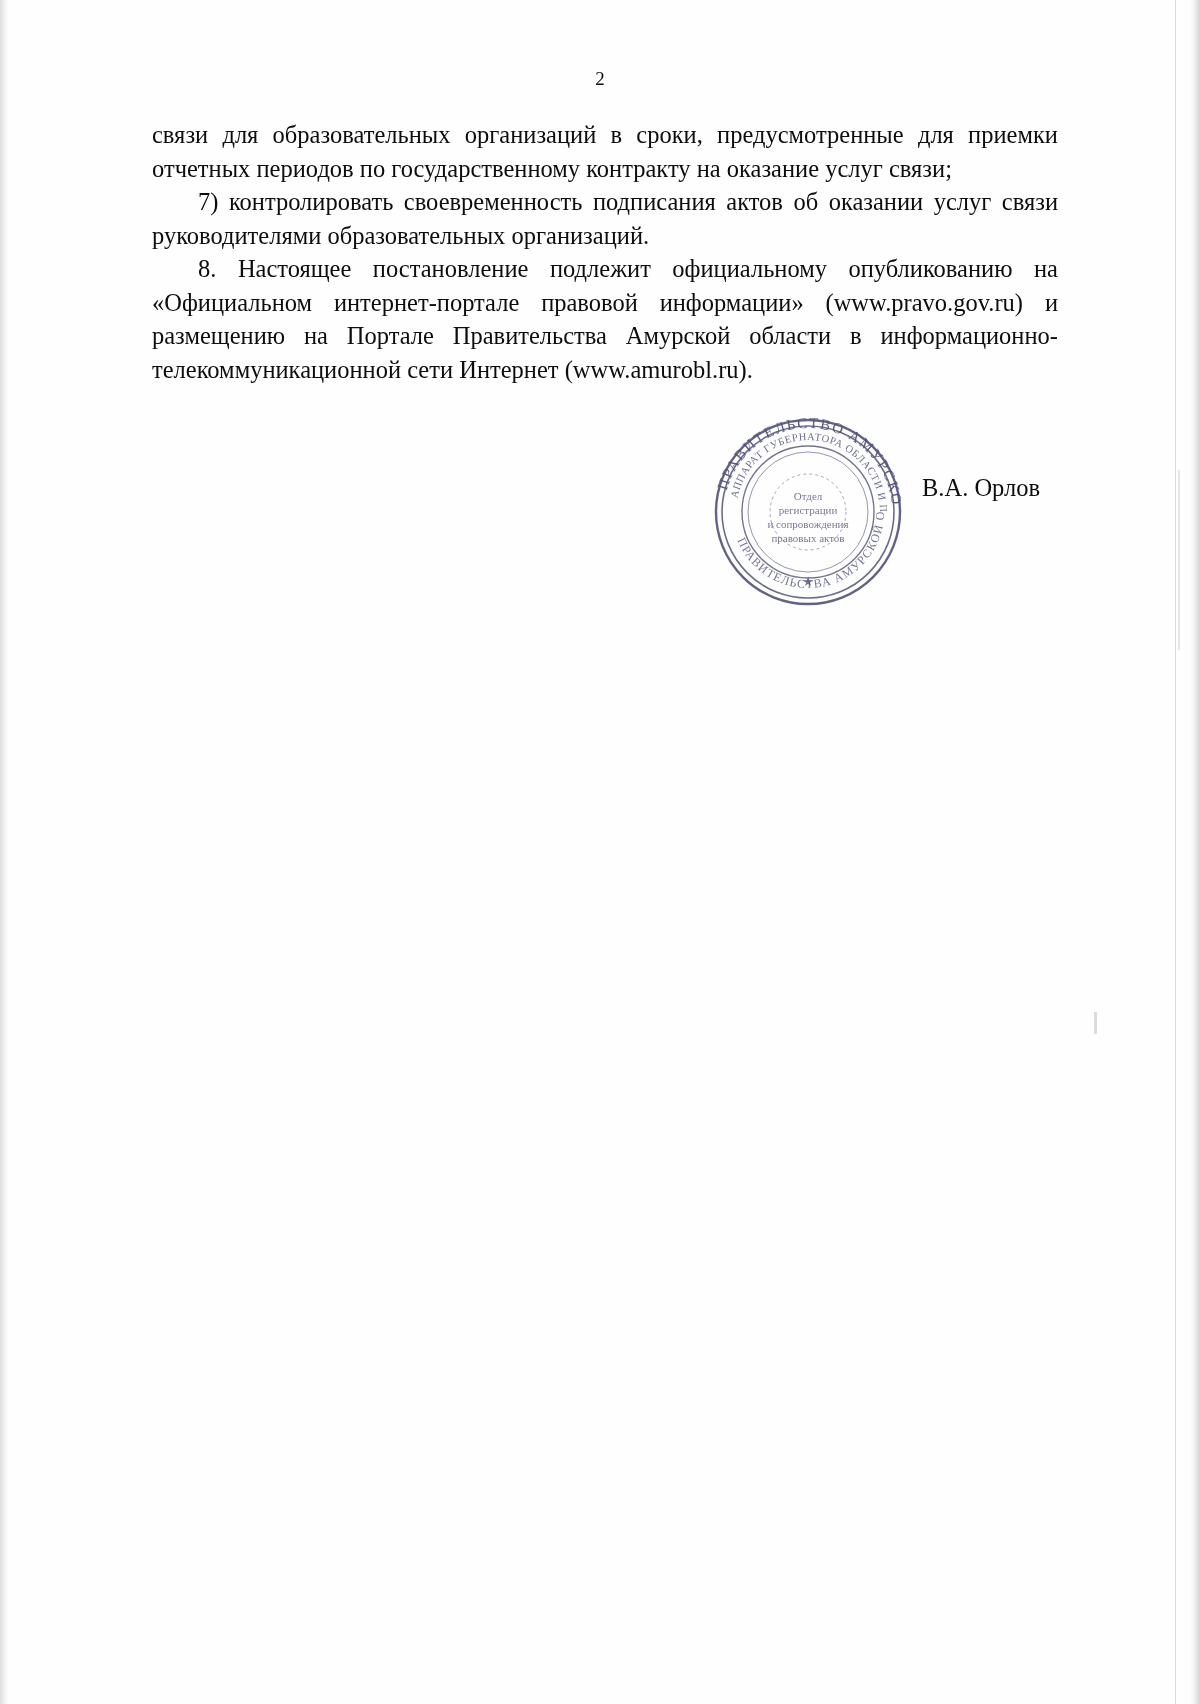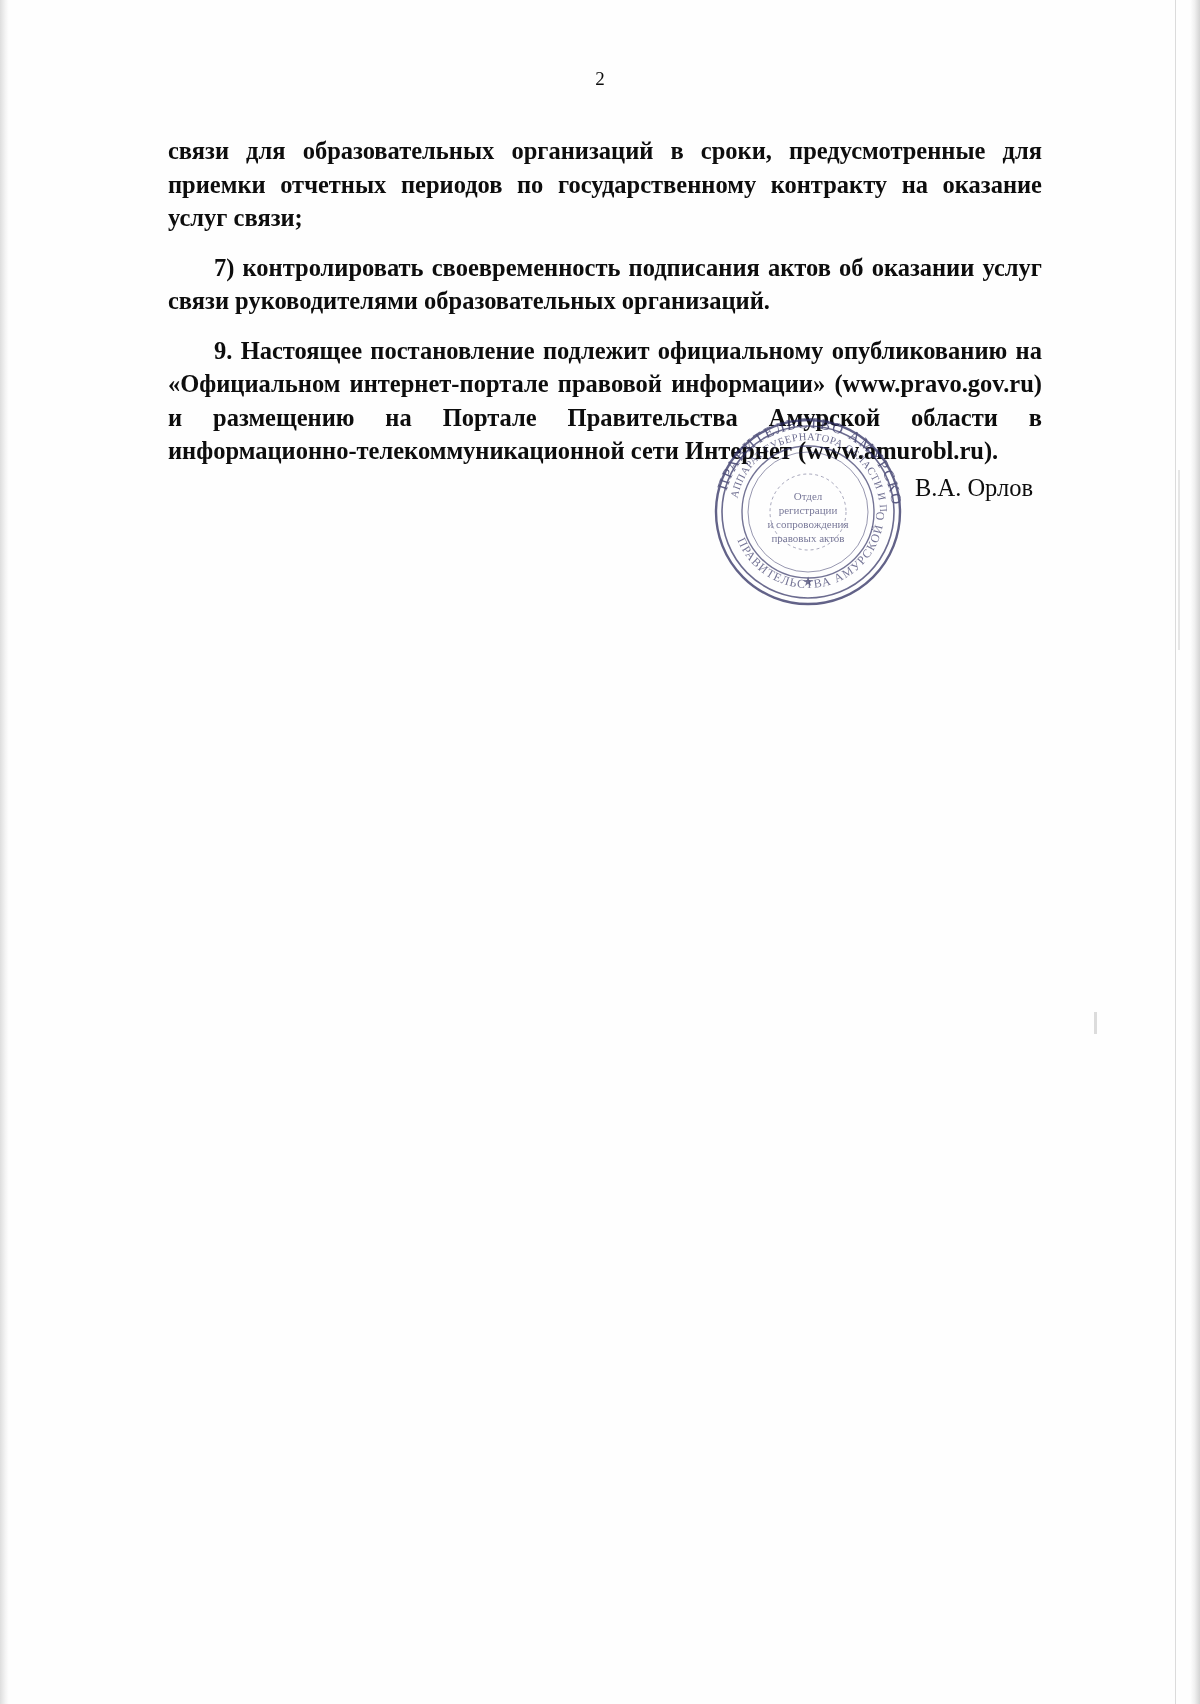--- a/index.html
+++ b/index.html
@@ -71,22 +71,21 @@
     left: 152px;
     top: 118px;
     width: 906px;
     font-size: 24.5px;
     line-height: 33.5px;
     text-align: justify;
     text-justify: inter-word;
     hyphens: none;
   }
   .body-text p {
-    margin: 16px;
-    font-weight: bold;
+    margin: 0;
   }
   .body-text p.indent {
     text-indent: 46px;
   }
 
   
   .signature-block {
     position: absolute;
     left: 700px;
     top: 404px;
@@ -98,21 +97,21 @@
     position: absolute;
     left: 0;
     top: 0;
     width: 216px;
     height: 216px;
     opacity: .82;
   }
 
   .signer-name {
     position: absolute;
-    left: 215px;
+    left: 222px;
     top: 70px;
     font-size: 24.5px;
     white-space: nowrap;
   }
 
   .stamp-inner-text {
     font-family: "Liberation Serif", serif;
     fill: #2b2b5e;
   }
 </style>
@@ -125,21 +124,21 @@
   <div class="scan-edge-right"></div>
   <div class="scan-line-right"></div>
   <div class="scan-speck" style="left:1094px; top:1012px; width:3px; height:22px;"></div>
   <div class="scan-speck" style="left:1178px; top:470px; width:2px; height:180px; opacity:.35;"></div>
 
   <div class="page-number">2</div>
 
   <div class="body-text">
     <p>связи для образовательных организаций в сроки, предусмотренные для приемки отчетных периодов по государственному контракту на оказание услуг связи;</p>
     <p class="indent">7) контролировать своевременность подписания актов об оказании услуг связи руководителями образовательных организаций.</p>
-    <p class="indent">9. Настоящее постановление подлежит официальному опубликованию на «Официальном интернет-портале правовой информации» (www.pravo.gov.ru) и размещению на Портале Правительства Амурской области в информационно-телекоммуникационной сети Интернет (www.amurobl.ru).</p>
+    <p class="indent">8. Настоящее постановление подлежит официальному опубликованию на «Официальном интернет-портале правовой информации» (www.pravo.gov.ru) и размещению на Портале Правительства Амурской области в информационно-телекоммуникационной сети Интернет (www.amurobl.ru).</p>
   </div>
 
   <div class="signature-block">
 
     <svg class="stamp" viewBox="0 0 216 216" aria-hidden="true">
       <defs>
         <path id="outerArc" d="M 108,108 m -86,0 a 86,86 0 1,1 172,0 a 86,86 0 1,1 -172,0"></path>
         <path id="outerArcText" d="M 24,108 a 84,84 0 1,1 168,0"></path>
         <path id="innerArcText" d="M 36,108 a 72,72 0 1,1 144,0"></path>
         <path id="bottomArcText" d="M 32,108 a 76,76 0 1,0 152,0"></path>

